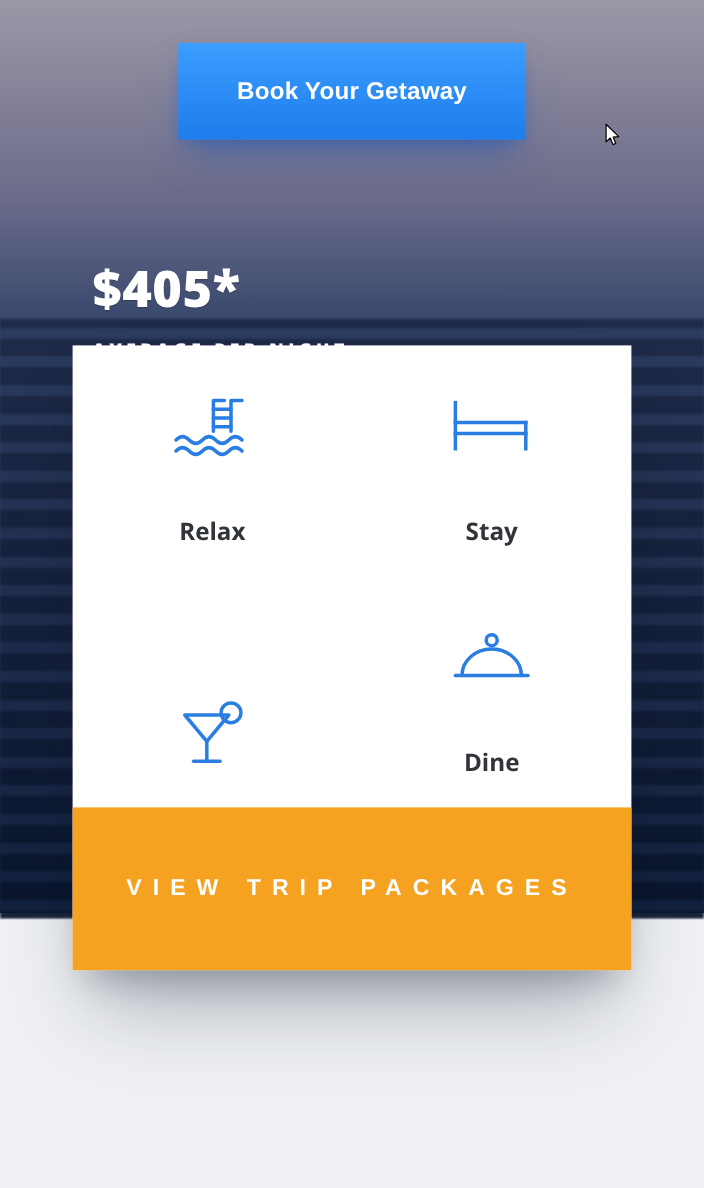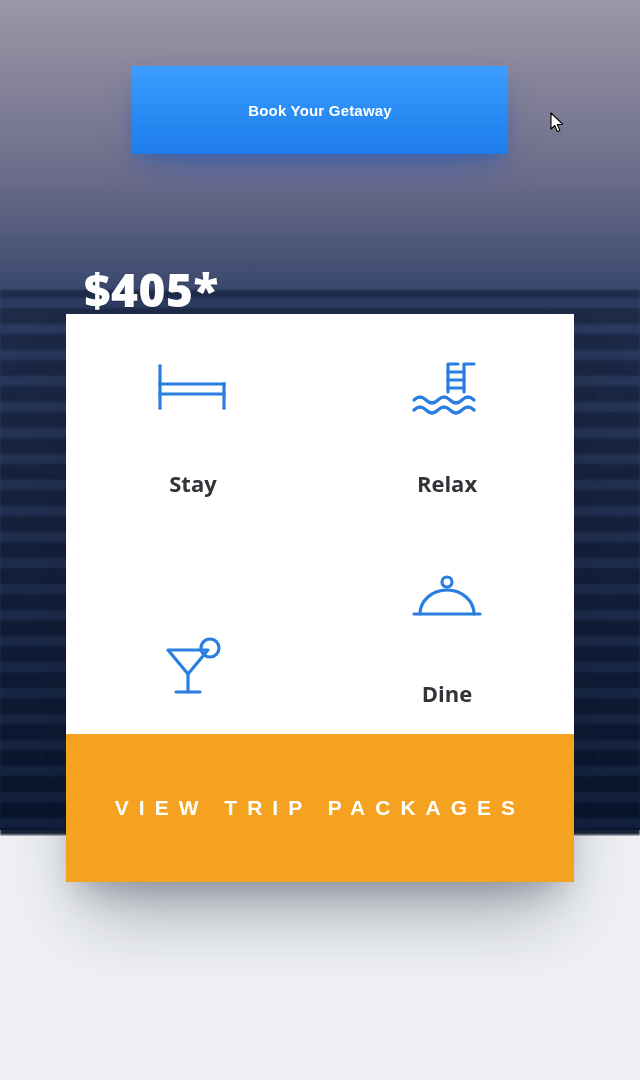--- a/index.html
+++ b/index.html
@@ -44,27 +44,27 @@
     z-index: 10;
     pointer-events: none;
   }
 
   .hero {
     position: relative;
     z-index: 2;
   }
   .book-btn {
     display: block;
-    margin: 66px auto 0 auto;
-    width: 376px;
+    margin: 39px auto 0 auto;
+    width: 316px;
     height: 88px;
     border: none;
     background: linear-gradient(180deg, #3d9dff 0%, #2b8df5 50%, #1f7ceb 100%);
     color: #fff;
-    font-size: 15px;
+    font-size: 22px;
     font-weight: 700;
     letter-spacing: 0.2px;
     cursor: pointer;
     box-shadow:
       0 20px 36px -10px rgba(36,88,180,0.55),
       0 8px 14px -6px rgba(36,88,180,0.45);
   }
 
   .price-block {
     position: absolute;
@@ -148,47 +148,47 @@
     <div class="price">$405*</div>
     <div class="avg">AVERAGE PER NIGHT</div>
   </div>
 </div>
 
 <div class="card">
   <div class="grid">
 
     <div class="cell">
       <div class="icon-wrap">
-        <svg width="78" height="48" viewBox="0 0 78 48" fill="none" stroke="#2a7de1" stroke-width="3.2" stroke-linecap="square">
-          <line x1="6" y1="2" x2="6" y2="44"></line>
-          <line x1="6" y1="20" x2="70" y2="20"></line>
-          <line x1="6" y1="30" x2="70" y2="30"></line>
-          <line x1="70" y1="20" x2="70" y2="44"></line>
-        </svg>
-      </div>
-      <div class="label">Stay</div>
-    </div>
-
-    <div class="cell">
-      <div class="icon-wrap">
         <svg width="78" height="60" viewBox="0 0 78 60" fill="none" stroke="#2a7de1" stroke-width="3.2" stroke-linecap="round" stroke-linejoin="round">
           <path d="M40 34 V6 h10"></path>
           <path d="M56 34 V6 h10"></path>
           <line x1="40" y1="14" x2="56" y2="14"></line>
           <line x1="40" y1="22" x2="56" y2="22"></line>
           <line x1="40" y1="30" x2="56" y2="30"></line>
           <path d="M6 42 q6 -6 12 0 q6 6 12 0 q6 -6 12 0 q6 6 12 0 q6 -6 12 0"></path>
           <path d="M6 52 q6 -6 12 0 q6 6 12 0 q6 -6 12 0 q6 6 12 0 q6 -6 12 0"></path>
         </svg>
       </div>
       <div class="label">Relax</div>
     </div>
 
     <div class="cell">
       <div class="icon-wrap">
+        <svg width="78" height="48" viewBox="0 0 78 48" fill="none" stroke="#2a7de1" stroke-width="3.2" stroke-linecap="square">
+          <line x1="6" y1="2" x2="6" y2="44"></line>
+          <line x1="6" y1="20" x2="70" y2="20"></line>
+          <line x1="6" y1="30" x2="70" y2="30"></line>
+          <line x1="70" y1="20" x2="70" y2="44"></line>
+        </svg>
+      </div>
+      <div class="label">Stay</div>
+    </div>
+
+    <div class="cell">
+      <div class="icon-wrap">
         <svg width="70" height="64" viewBox="0 0 70 64" fill="none" stroke="#2a7de1" stroke-width="3.2" stroke-linecap="round" stroke-linejoin="round">
           <path d="M10 14 H50 L30 38 Z"></path>
           <line x1="30" y1="38" x2="30" y2="56"></line>
           <line x1="18" y1="56" x2="42" y2="56"></line>
           <circle cx="52" cy="12" r="9"></circle>
         </svg>
       </div>
     </div>
 
     <div class="cell">

